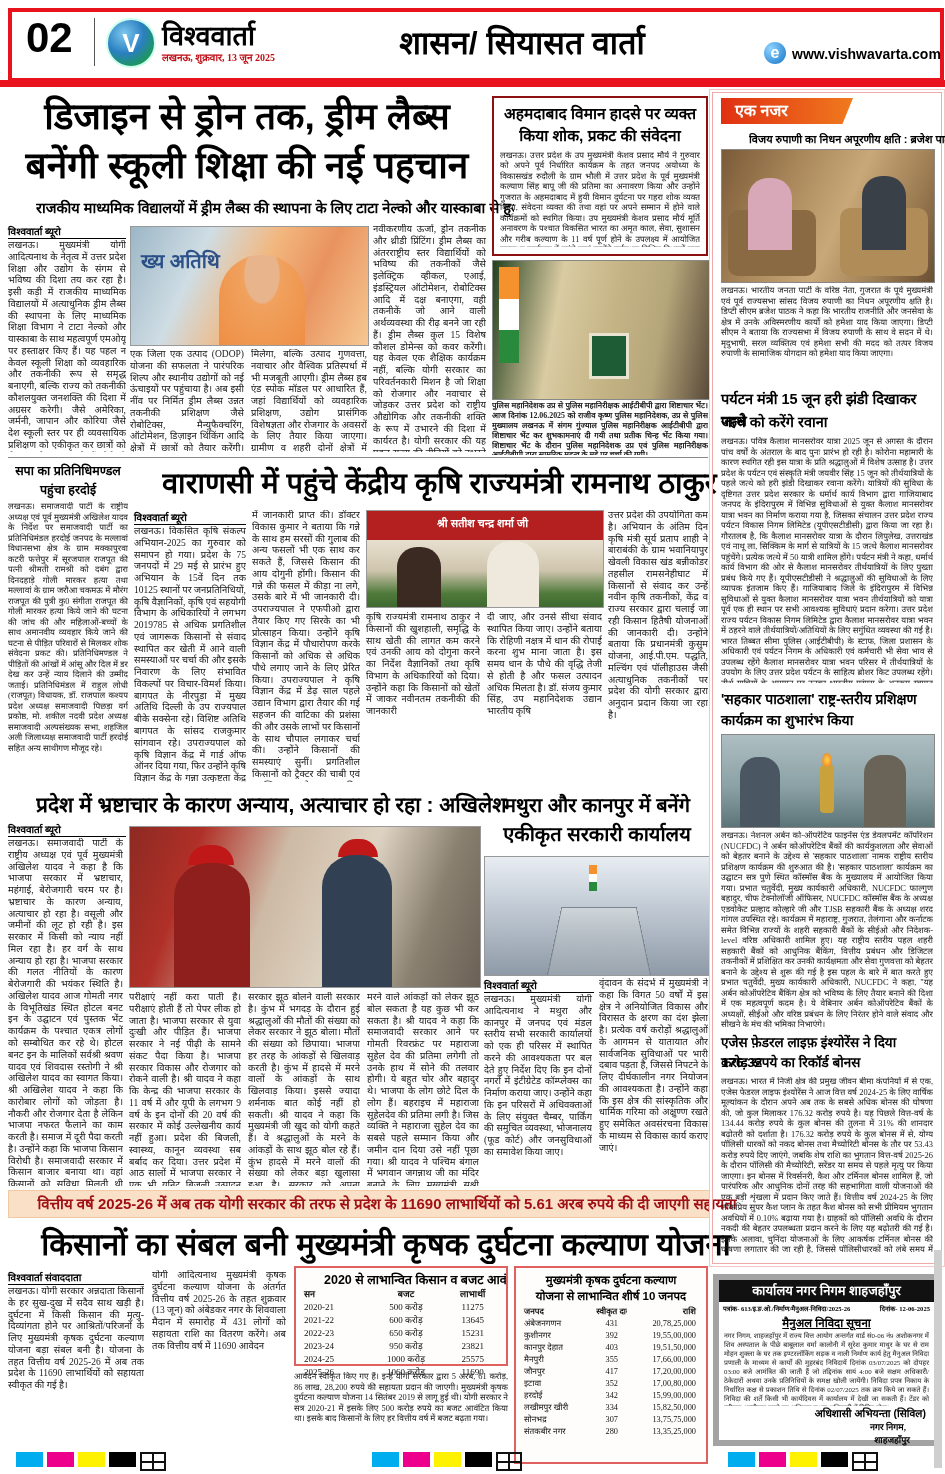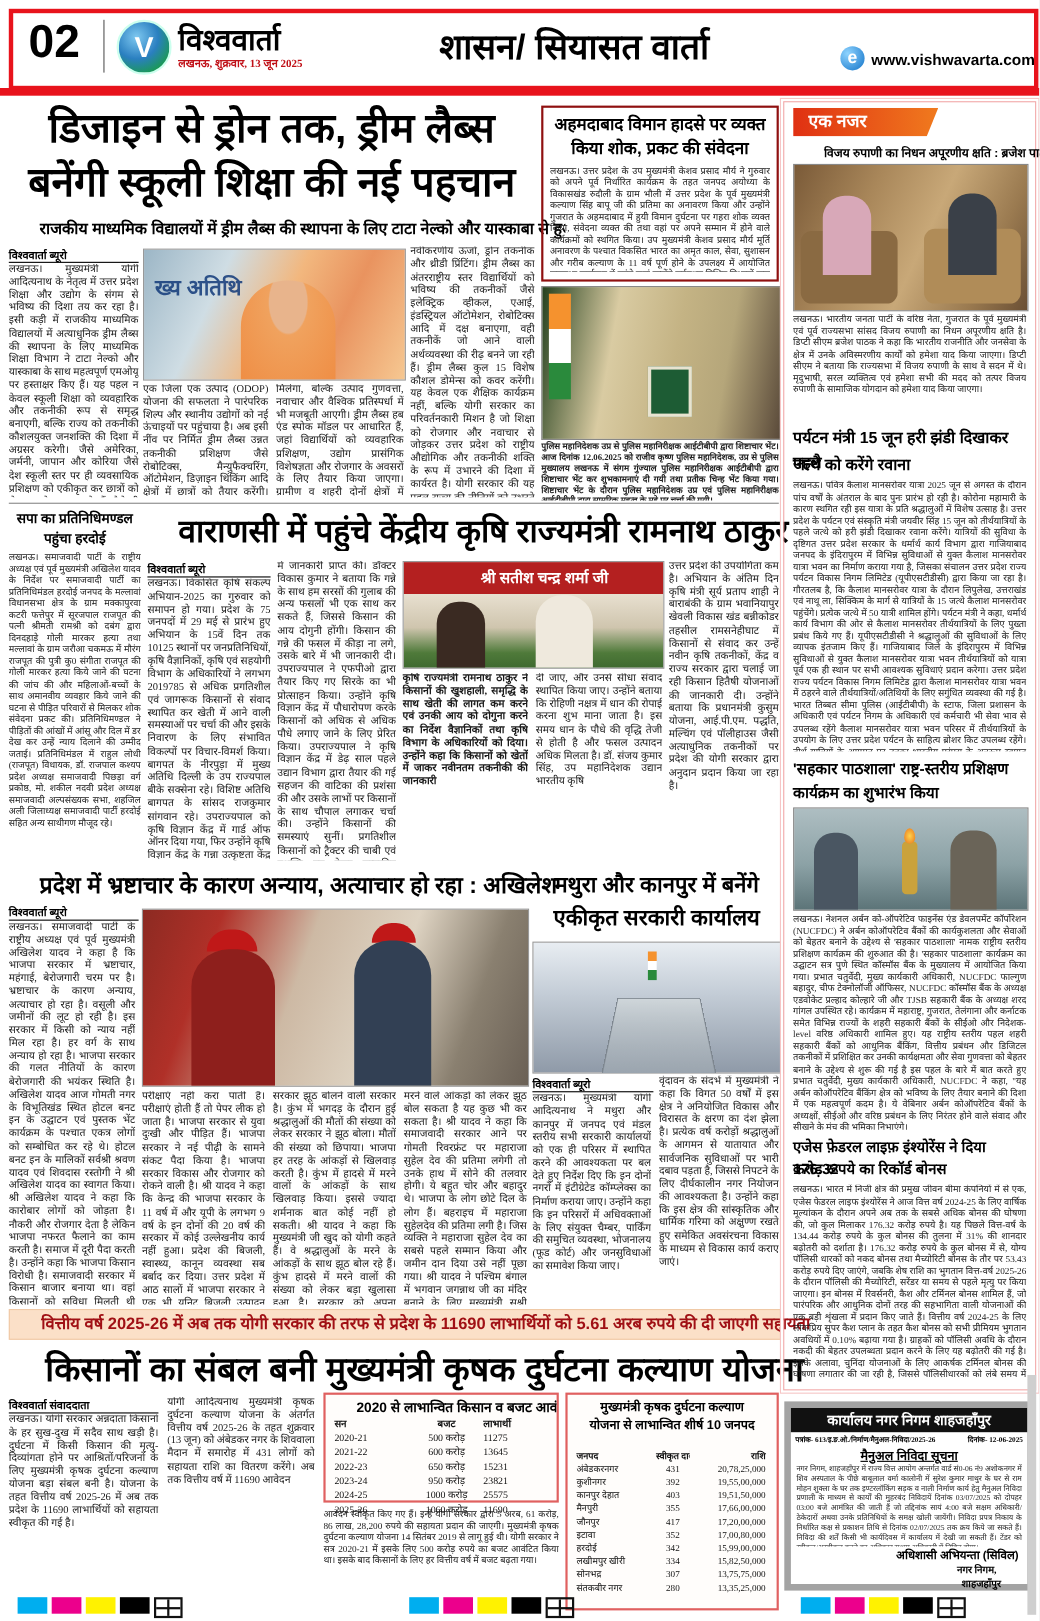--- a/index.html
+++ b/index.html
@@ -9,21 +9,21 @@
   .hl{font-family:"Liberation Sans",sans-serif;font-weight:bold;color:#000;}
   .t{font-size:9.5px;line-height:1.24;text-align:justify;color:#1a1a1a;overflow:hidden;}
   .t8{font-size:8.4px;line-height:1.25;text-align:justify;color:#1a1a1a;overflow:hidden;}
   .byl{font-weight:bold;font-size:10px;color:#000;}
   .nowrap{white-space:nowrap;overflow:hidden;margin-left:28px;}
   .photo{overflow:hidden;}
   .trow{display:flex;font-size:9px;line-height:1.45;color:#111;}
   .trow>div{overflow:hidden;white-space:nowrap;}
   .c-year{width:34%;text-align:left;padding-left:8px;}
   .c-bud{width:33%;text-align:center;}
-  .c-ben{width:33%;}
+  .c-ben{width:33%;text-align:center;}
   .c-dist{width:42%;text-align:left;padding-left:8px;}
   .c-num{width:18%;text-align:center;}
   .c-amt{width:40%;text-align:right;padding-right:10px;}
   .thead{font-weight:bold;}
   .regmark{display:inline-block;width:22px;height:15px;border:2px solid #111;position:relative;}
   .regmark:before{content:"";position:absolute;left:50%;top:0;bottom:0;width:2px;background:#111;margin-left:-1px;}
   .regmark:after{content:"";position:absolute;top:50%;left:0;right:0;height:2px;background:#111;margin-top:-1px;}
   .csq{display:inline-block;width:27px;height:15px;margin-right:4px;vertical-align:top;}
 </style>
 </head>
@@ -78,25 +78,25 @@
   <div class="abs hl" style="left:8px;top:481px;width:120px;text-align:center;font-size:12.5px;">पहुंचा हरदोई</div>
   <div class="abs t8" style="left:8px;top:502px;width:120px;height:280px;">लखनऊ। समाजवादी पार्टी के राष्ट्रीय अध्यक्ष एवं पूर्व मुख्यमंत्री अखिलेश यादव के निर्देश पर समाजवादी पार्टी का प्रतिनिधिमंडल हरदोई जनपद के मल्लावां विधानसभा क्षेत्र के ग्राम मक्कापुरवा कटरी फत्तेपुर में सूरजपाल राजपूत की पत्नी श्रीमती रामश्री को दबंग द्वारा दिनदहाड़े गोली मारकर हत्या तथा मल्लावां के ग्राम जरौआ चकमऊ में मौरंग राजपूत की पुत्री कु0 संगीता राजपूत की गोली मारकर हत्या किये जाने की घटना की जांच की और महिलाओं-बच्चों के साथ अमानवीय व्यवहार किये जाने की घटना से पीड़ित परिवारों से मिलकर शोक संवेदना प्रकट की। प्रतिनिधिमण्डल ने पीड़ितों की आंखों में आंसू और दिल में डर देख कर उन्हें न्याय दिलाने की उम्मीद जताई। प्रतिनिधिमंडल में राहुल लोधी (राजपूत) विधायक, डॉ. राजपाल कश्यप प्रदेश अध्यक्ष समाजवादी पिछड़ा वर्ग प्रकोष्ठ, मो. शकील नदवी प्रदेश अध्यक्ष समाजवादी अल्पसंख्यक सभा, शहजिल अली जिलाध्यक्ष समाजवादी पार्टी हरदोई सहित अन्य साथीगण मौजूद रहे।</div>
 
   <div class="abs hl nowrap" style="left:134px;top:462px;width:574px;font-size:29px;">वाराणसी में पहुंचे केंद्रीय कृषि राज्यमंत्री रामनाथ ठाकुर</div>
 
   <div class="abs byl" style="left:134px;top:510px;width:112px;border-bottom:1px solid #000;">विश्ववार्ता ब्यूरो</div>
   <div class="abs t" style="left:134px;top:526px;width:112px;height:256px;">लखनऊ। विकसित कृषि संकल्प अभियान-2025 का गुरुवार को समापन हो गया। प्रदेश के 75 जनपदों में 29 मई से प्रारंभ हुए अभियान के 15वें दिन तक 10125 स्थानों पर जनप्रतिनिधियों, कृषि वैज्ञानिकों, कृषि एवं सहयोगी विभाग के अधिकारियों ने लगभग 2019785 से अधिक प्रगतिशील एवं जागरूक किसानों से संवाद स्थापित कर खेती में आने वाली समस्याओं पर चर्चा की और इसके निवारण के लिए संभावित विकल्पों पर विचार-विमर्श किया। बागपत के नीरपुड़ा में मुख्य अतिथि दिल्ली के उप राज्यपाल बीके सक्सेना रहे। विशिष्ट अतिथि बागपत के सांसद राजकुमार सांगवान रहे। उपराज्यपाल को कृषि विज्ञान केंद्र में गार्ड ऑफ ऑनर दिया गया, फिर उन्होंने कृषि विज्ञान केंद्र के गन्ना उत्कृष्टता केंद्र का निरीक्षण किया, फिर वैज्ञानिकों से कृषि तकनीकों के संबंध</div>
   <div class="abs t" style="left:252px;top:510px;width:108px;height:272px;">में जानकारी प्राप्त की। डॉक्टर विकास कुमार ने बताया कि गन्ने के साथ हम सरसों की गुलाब की अन्य फसलों भी एक साथ कर सकते हैं, जिससे किसान की आय दोगुनी होंगी। किसान की गन्ने की फसल में कीड़ा ना लगे, उसके बारे में भी जानकारी दी। उपराज्यपाल ने एफपीओ द्वारा तैयार किए गए सिरके का भी प्रोत्साहन किया। उन्होंने कृषि विज्ञान केंद्र में पौधारोपण करके किसानों को अधिक से अधिक पौधे लगाए जाने के लिए प्रेरित किया। उपराज्यपाल ने कृषि विज्ञान केंद्र में डेढ़ साल पहले उद्यान विभाग द्वारा तैयार की गई सहजन की वाटिका की प्रशंसा की और उसके लाभों पर किसानों के साथ चौपाल लगाकर चर्चा की। उन्होंने किसानों की समस्याएं सुनीं। प्रगतिशील किसानों को ट्रैक्टर की चाबी एवं प्रशस्ति पत्र देकर सम्मानित किया, फिर उनके ट्रैक्टर पर बैठकर किसान का मान बढ़ाया। कृषि विज्ञान केन्द्र कल्लीपुर वाराणसी में केंद्रीय</div>
 
   <div class="abs photo" style="left:366px;top:510px;width:236px;height:96px;background:linear-gradient(#b42020 0%,#b42020 30%,#e8e0d0 30%,#cfc5ae 62%,#4f7a3a 86%,#3f6a30 100%);border:1px solid #999;">
-    <div class="abs hl" style="left:70px;top:4px;font-size:14px;color:#fff;">श्री सतीश चन्द्र शर्मा जी</div>
+    <div class="abs hl" style="left:70px;top:4px;font-size:11px;color:#fff;">श्री सतीश चन्द्र शर्मा जी</div>
     <div class="abs" style="left:30px;top:36px;width:44px;height:60px;background:#3a2a22;border-radius:20px 20px 0 0;"></div>
     <div class="abs" style="left:120px;top:30px;width:52px;height:66px;background:#efe9dd;border-radius:24px 24px 0 0;"></div>
   </div>
-  <div class="abs t" style="left:366px;top:612px;width:114px;height:170px;font-weight:bold;">कृषि राज्यमंत्री रामनाथ ठाकुर ने किसानों की खुशहाली, समृद्धि के साथ खेती की लागत कम करने एवं उनकी आय को दोगुना करने का निर्देश वैज्ञानिकों तथा कृषि विभाग के अधिकारियों को दिया। उन्होंने कहा कि किसानों को खेतों में जाकर नवीनतम तकनीकी की जानकारी</div>
+  <div class="abs t" style="left:366px;top:612px;width:114px;height:170px;">कृषि राज्यमंत्री रामनाथ ठाकुर ने किसानों की खुशहाली, समृद्धि के साथ खेती की लागत कम करने एवं उनकी आय को दोगुना करने का निर्देश वैज्ञानिकों तथा कृषि विभाग के अधिकारियों को दिया। उन्होंने कहा कि किसानों को खेतों में जाकर नवीनतम तकनीकी की जानकारी</div>
   <div class="abs t" style="left:487px;top:612px;width:115px;height:170px;">दी जाए, और उनसे सीधा संवाद स्थापित किया जाए। उन्होंने बताया कि रोहिणी नक्षत्र में धान की रोपाई करना शुभ माना जाता है। इस समय धान के पौधे की वृद्धि तेजी से होती है और फसल उत्पादन अधिक मिलता है। डॉ. संजय कुमार सिंह, उप महानिदेशक उद्यान भारतीय कृषि</div>
   <div class="abs t" style="left:608px;top:510px;width:100px;height:272px;">उत्तर प्रदेश की उपयोगिता कम है। अभियान के अंतिम दिन कृषि मंत्री सूर्य प्रताप शाही ने बाराबंकी के ग्राम भवानियापुर खेवली विकास खंड बन्नीकोडर तहसील रामसनेहीघाट में किसानों से संवाद कर उन्हें नवीन कृषि तकनीकों, केंद्र व राज्य सरकार द्वारा चलाई जा रही किसान हितैषी योजनाओं की जानकारी दी। उन्होंने बताया कि प्रधानमंत्री कुसुम योजना, आई.पी.एम. पद्धति, मल्चिंग एवं पॉलीहाउस जैसी अत्याधुनिक तकनीकों पर प्रदेश की योगी सरकार द्वारा अनुदान प्रदान किया जा रहा है।</div>
 
   <div class="abs hl nowrap" style="left:8px;top:790px;width:472px;font-size:21px;">प्रदेश में भ्रष्टाचार के कारण अन्याय, अत्याचार हो रहा : अखिलेश</div>
   <div class="abs hl" style="left:484px;top:790px;width:226px;text-align:center;font-size:20px;line-height:1.5;">मथुरा और कानपुर में बनेंगे</div>
   <div class="abs hl" style="left:484px;top:820px;width:226px;text-align:center;font-size:20px;">एकीकृत सरकारी कार्यालय</div>
 
   <div class="abs byl" style="left:8px;top:822px;width:118px;border-bottom:1px solid #000;">विश्ववार्ता ब्यूरो</div>
   <div class="abs t" style="left:8px;top:838px;width:115px;height:348px;">लखनऊ। समाजवादी पार्टी के राष्ट्रीय अध्यक्ष एवं पूर्व मुख्यमंत्री अखिलेश यादव ने कहा है कि भाजपा सरकार में भ्रष्टाचार, महंगाई, बेरोजगारी चरम पर है। भ्रष्टाचार के कारण अन्याय, अत्याचार हो रहा है। वसूली और जमीनों की लूट हो रही है। इस सरकार में किसी को न्याय नहीं मिल रहा है। हर वर्ग के साथ अन्याय हो रहा है। भाजपा सरकार की गलत नीतियों के कारण बेरोजगारी की भयंकर स्थिति है। अखिलेश यादव आज गोमती नगर के विभूतिखंड स्थित होटल बनट इन के उद्घाटन एवं पुस्तक भेंट कार्यक्रम के पश्चात एकत्र लोगों को सम्बोधित कर रहे थे। होटल बनट इन के मालिकों सर्वश्री श्रवण यादव एवं शिवदास रस्तोगी ने श्री अखिलेश यादव का स्वागत किया। श्री अखिलेश यादव ने कहा कि कारोबार लोगों को जोड़ता है। नौकरी और रोजगार देता है लेकिन भाजपा नफरत फैलाने का काम करती है। समाज में दूरी पैदा करती है। उन्होंने कहा कि भाजपा किसान विरोधी है। समाजवादी सरकार में किसान बाजार बनाया था। वहां किसानों को सुविधा मिलती थी लेकिन किसान बाजार भाजपा को पसंद नहीं आया। अखिलेश यादव ने कहा कि आरएसएस और उसके प्रमुख समेत संघ के लोग स्वदेशी की बात करते हैं लेकिन पूरा भारतीय बाजार चीनी सामानों से भरा पड़ा है। भाजपा सरकार चीनी सामानों के आयात पर रोक क्यों नहीं लगाती है। श्री यादव ने कहा कि युवाओं को नौकरी, रोजगार नहीं मिल रहा है। कुछ हजार नौकरियों के लिए लाखों नौजवान फार्म भरते हैं। तैयारी करते हैं। इंतजार करते हैं। भाजपा सरकार</div>
 
@@ -164,27 +164,27 @@
       <div class="c-year">2025-26</div>
       <div class="c-bud">1060 करोड़</div>
       <div class="c-ben">11690</div>
     </div>
   </div>
   <div class="abs t8" style="left:294px;top:1372px;width:214px;height:92px;">आवेदन स्वीकृत किए गए हैं। इन्हें योगी सरकार द्वारा 5 अरब, 61 करोड़, 86 लाख, 28,200 रुपये की सहायता प्रदान की जाएगी। मुख्यमंत्री कृषक दुर्घटना कल्याण योजना 14 सितंबर 2019 से लागू हुई थी। योगी सरकार ने सत्र 2020-21 में इसके लिए 500 करोड़ रुपये का बजट आवंटित किया था। इसके बाद किसानों के लिए हर वित्तीय वर्ष में बजट बढ़ता गया।</div>
 
   <div class="abs" style="left:514px;top:1266px;width:194px;height:198px;border:2px solid #e06060;background:#fffdfb;box-sizing:border-box;">
     <div class="hl" style="text-align:center;font-size:11.5px;padding-top:4px;line-height:1.5;">मुख्यमंत्री कृषक दुर्घटना कल्याण</div>
     <div class="hl" style="text-align:center;font-size:11.5px;line-height:1.3;">योजना से लाभान्वित शीर्ष 10 जनपद</div>
-    <div class="trow thead" style="font-size:8.3px;margin-top:14px;">
+    <div class="trow thead" style="font-size:8.3px;margin-top:2px;">
       <div class="c-dist">जनपद</div>
       <div class="c-num">स्वीकृत दावे</div>
       <div class="c-amt">राशि</div>
     </div>
     <div class="trow" style="font-size:8.3px;">
-      <div class="c-dist">अंबेडकरनगर</div>
+      <div class="c-dist">अंबेजनगणन</div>
       <div class="c-num">431</div>
       <div class="c-amt">20,78,25,000</div>
     </div>
     <div class="trow" style="font-size:8.3px;">
       <div class="c-dist">कुशीनगर</div>
       <div class="c-num">392</div>
       <div class="c-amt">19,55,00,000</div>
     </div>
     <div class="trow" style="font-size:8.3px;">
       <div class="c-dist">कानपुर देहात</div>

